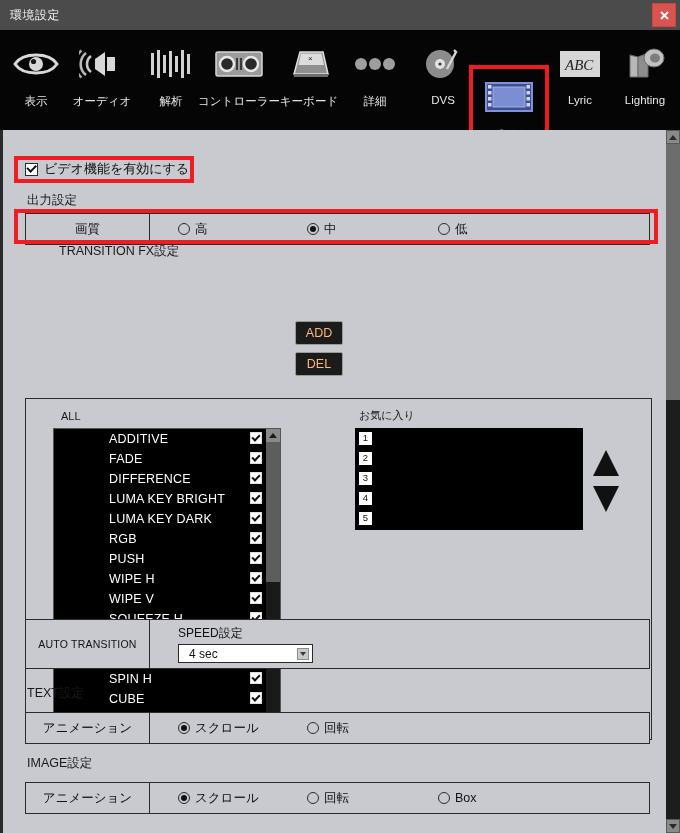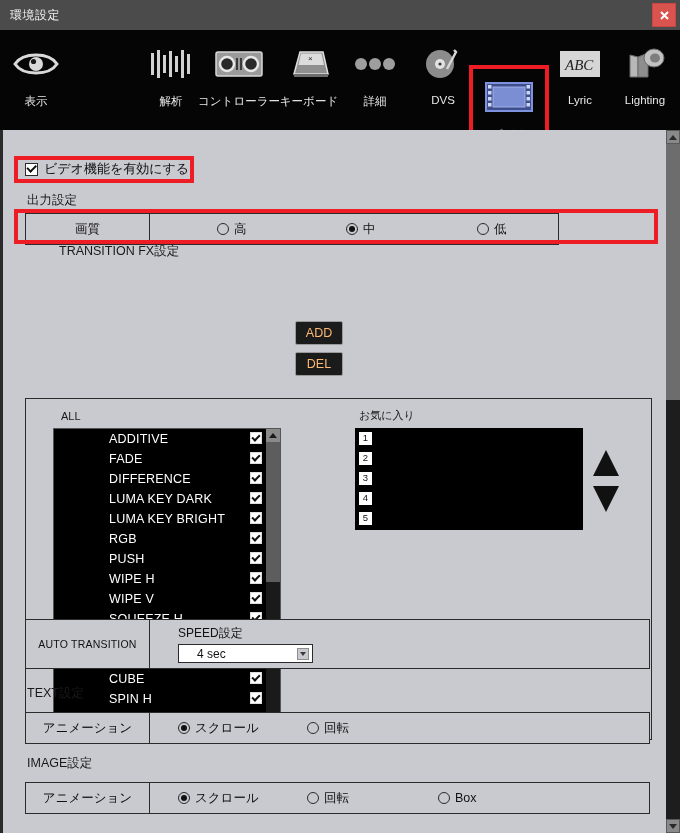--- a/index.html
+++ b/index.html
@@ -156,21 +156,21 @@
 
   .updown{position:absolute;left:590px;top:320px;width:26px;height:62px;cursor:pointer;}
   .updown .ar{position:absolute;left:0;width:0;height:0;}
   .updown .ar.u{top:0;border-left:13px solid transparent;border-right:13px solid transparent;border-bottom:26px solid #111;}
   .updown .ar.d{bottom:0;border-left:13px solid transparent;border-right:13px solid transparent;border-top:26px solid #111;}
 
   .dd{
     position:absolute;width:135px;height:19px;background:#fff;border:1px solid #2b2b2b;
     box-sizing:border-box;display:flex;align-items:center;cursor:pointer;
   }
-  .dd .v{font-size:12px;color:#111;padding-left:18px;flex:1;}
+  .dd .v{font-size:12px;color:#111;padding-left:10px;flex:1;}
   .dd .ar{
     width:12px;height:12px;margin-right:3px;background:#c9c9d0;border:1px solid #8d8d8d;
     box-sizing:border-box;display:flex;align-items:center;justify-content:center;
   }
   .dd .ar i{width:0;height:0;border-left:3.5px solid transparent;border-right:3.5px solid transparent;border-top:4px solid #3a3a3a;}
 
   
   .redbox{position:absolute;border:4px solid #ee1c24;box-sizing:border-box;pointer-events:none;}
 </style>
 </head>
@@ -193,20 +193,32 @@
       <span class="glyph">
         <svg width="46" height="30" viewBox="0 0 46 30">
           <path d="M2 15 C10 3 36 3 44 15 C36 27 10 27 2 15 Z" fill="none" stroke="#d9d9d9" stroke-width="3"></path>
           <circle cx="23" cy="15" r="7" fill="#d9d9d9"></circle>
           <circle cx="20.5" cy="12.5" r="2.6" fill="#1a1a1a"></circle>
         </svg>
       </span>
       <span class="tlabel">表示</span>
     </div>
 
+    <div class="tool" style="left:70px;">
+      <span class="glyph">
+        <svg width="46" height="32" viewBox="0 0 46 32">
+          <path d="M26 4 L26 28 L16 21 L16 11 Z" fill="#d9d9d9"></path>
+          <rect x="28" y="9" width="8" height="14" fill="#d9d9d9"></rect>
+          <path d="M12 8 A10 10 0 0 0 12 24" fill="none" stroke="#c8c8c8" stroke-width="2.6"></path>
+          <path d="M7 5 A14 14 0 0 0 7 27" fill="none" stroke="#b8b8b8" stroke-width="2.6"></path>
+          <path d="M2.5 2.5 A18 18 0 0 0 2.5 29.5" fill="none" stroke="#a8a8a8" stroke-width="2.4"></path>
+        </svg>
+      </span>
+      <span class="tlabel">オーディオ</span>
+    </div>
 
     <div class="tool" style="left:139px;">
       <span class="glyph">
         <svg width="44" height="32" viewBox="0 0 44 32">
           <g fill="#d2d2d2">
             <rect x="2" y="5" width="3" height="22"></rect>
               <rect x="8" y="2" width="3" height="28"></rect>
             <rect x="14" y="7" width="3" height="18"></rect>
               <rect x="20" y="3" width="3" height="26"></rect>
             <rect x="26" y="8" width="3" height="16"></rect>
@@ -313,21 +325,21 @@
 
   <div class="panel">
 
     <div class="chk-row" style="left:22px;top:30px;">
       <span class="cbox"></span>
       <span class="lbl">ビデオ機能を有効にする</span>
     </div>
 
     <div class="sect-lbl" style="left:24px;top:62px;">出力設定</div>
 
-    <div class="tbl" style="left:22px;top:83px;width:534px;height:32px;gap:39px;">
+    <div class="tbl" style="left:22px;top:83px;width:625px;height:32px;">
       <div class="cell-h">画質</div>
       <div class="cell-b">
         <span class="radio-item" style="left:28px;">
           <span class="radio"></span>
           <span class="rlbl">高</span>
         </span>
         <span class="radio-item" style="left:157px;">
           <span class="radio on"></span>
           <span class="rlbl">中</span>
         </span>
@@ -353,28 +365,28 @@
           </div>
           <div class="lrow">
             <span class="ltxt">FADE</span>
             <span class="lchk"></span>
           </div>
           <div class="lrow">
             <span class="ltxt">DIFFERENCE</span>
             <span class="lchk"></span>
           </div>
           <div class="lrow">
+            <span class="ltxt">LUMA KEY BRIGHT</span>
+            <span class="lchk"></span>
+          </div>
+          <div class="lrow">
             <span class="ltxt">LUMA KEY DARK</span>
             <span class="lchk"></span>
           </div>
           <div class="lrow">
-            <span class="ltxt">LUMA KEY BRIGHT</span>
-            <span class="lchk"></span>
-          </div>
-          <div class="lrow">
             <span class="ltxt">RGB</span>
             <span class="lchk"></span>
           </div>
           <div class="lrow">
             <span class="ltxt">PUSH</span>
             <span class="lchk"></span>
           </div>
           <div class="lrow">
             <span class="ltxt">WIPE H</span>
             <span class="lchk"></span>
@@ -389,25 +401,25 @@
           </div>
           <div class="lrow">
             <span class="ltxt">SQUEEZE V</span>
             <span class="lchk"></span>
           </div>
           <div class="lrow">
             <span class="ltxt">GRID</span>
             <span class="lchk"></span>
           </div>
           <div class="lrow">
+            <span class="ltxt">SPIN H</span>
+            <span class="lchk"></span>
+          </div>
+          <div class="lrow">
             <span class="ltxt">CUBE</span>
-            <span class="lchk"></span>
-          </div>
-          <div class="lrow">
-            <span class="ltxt">SPIN H</span>
             <span class="lchk"></span>
           </div>
           <div class="lrow">
             <span class="ltxt">SPIN V</span>
             <span class="lchk"></span>
           </div>
         </div>
       <div class="lsb">
         <div class="a up">
             <i></i>

